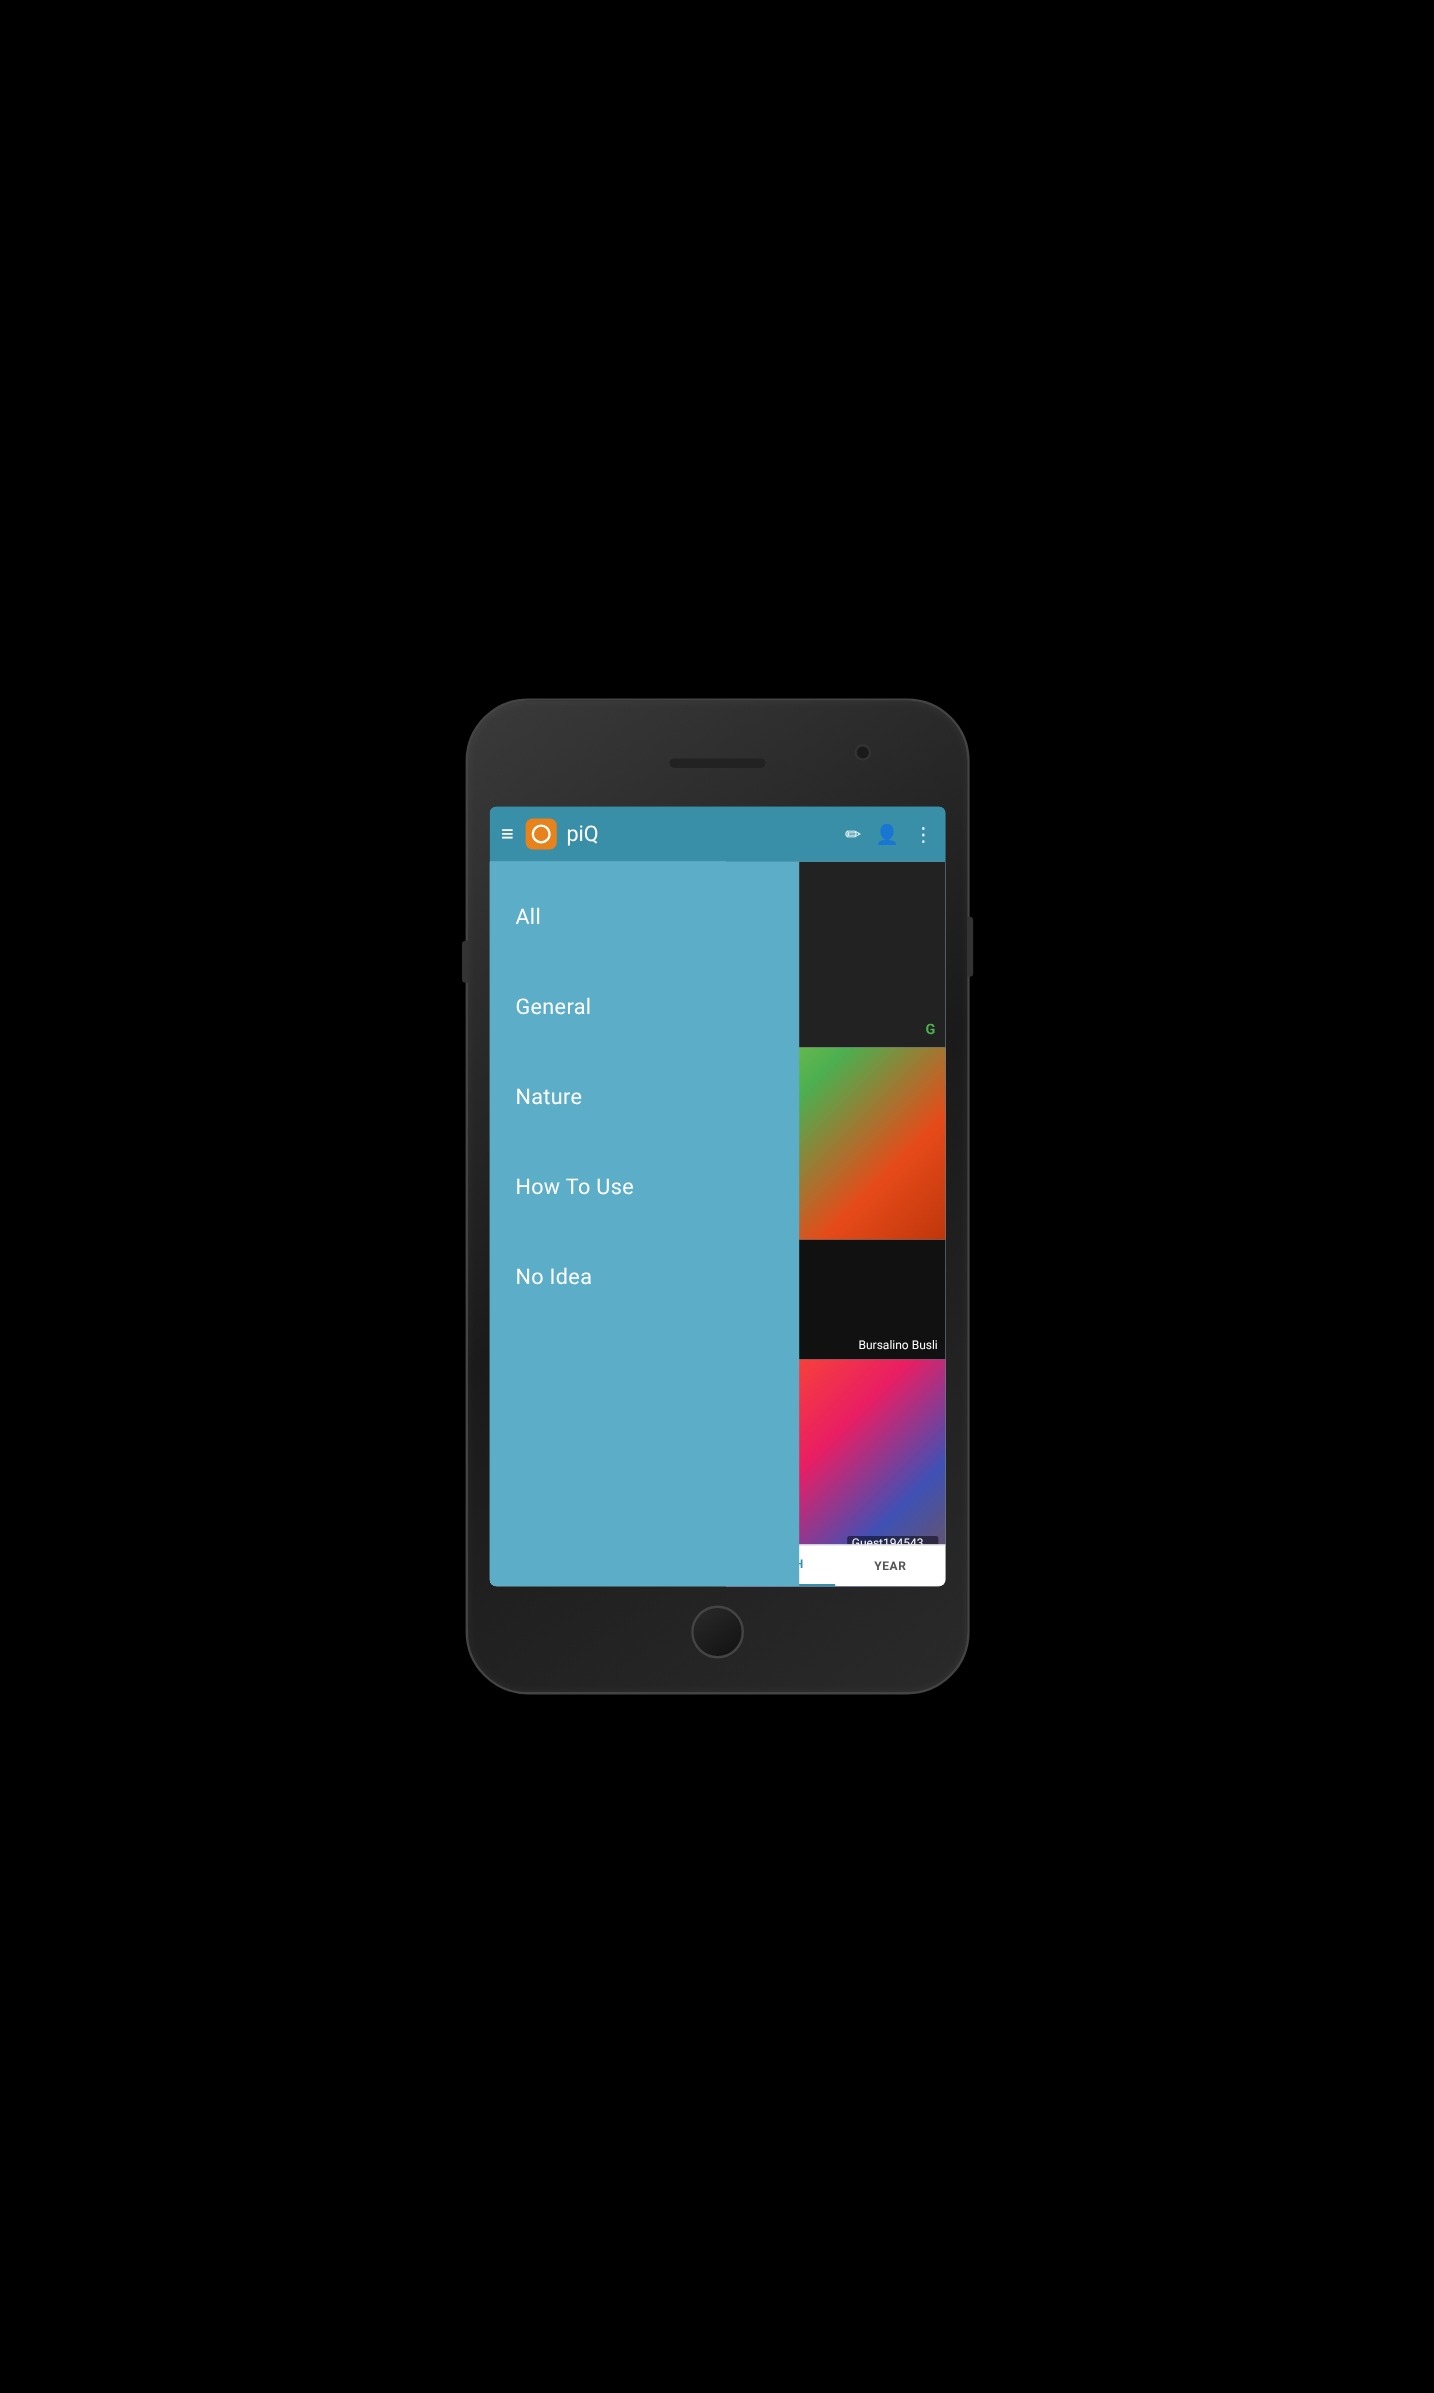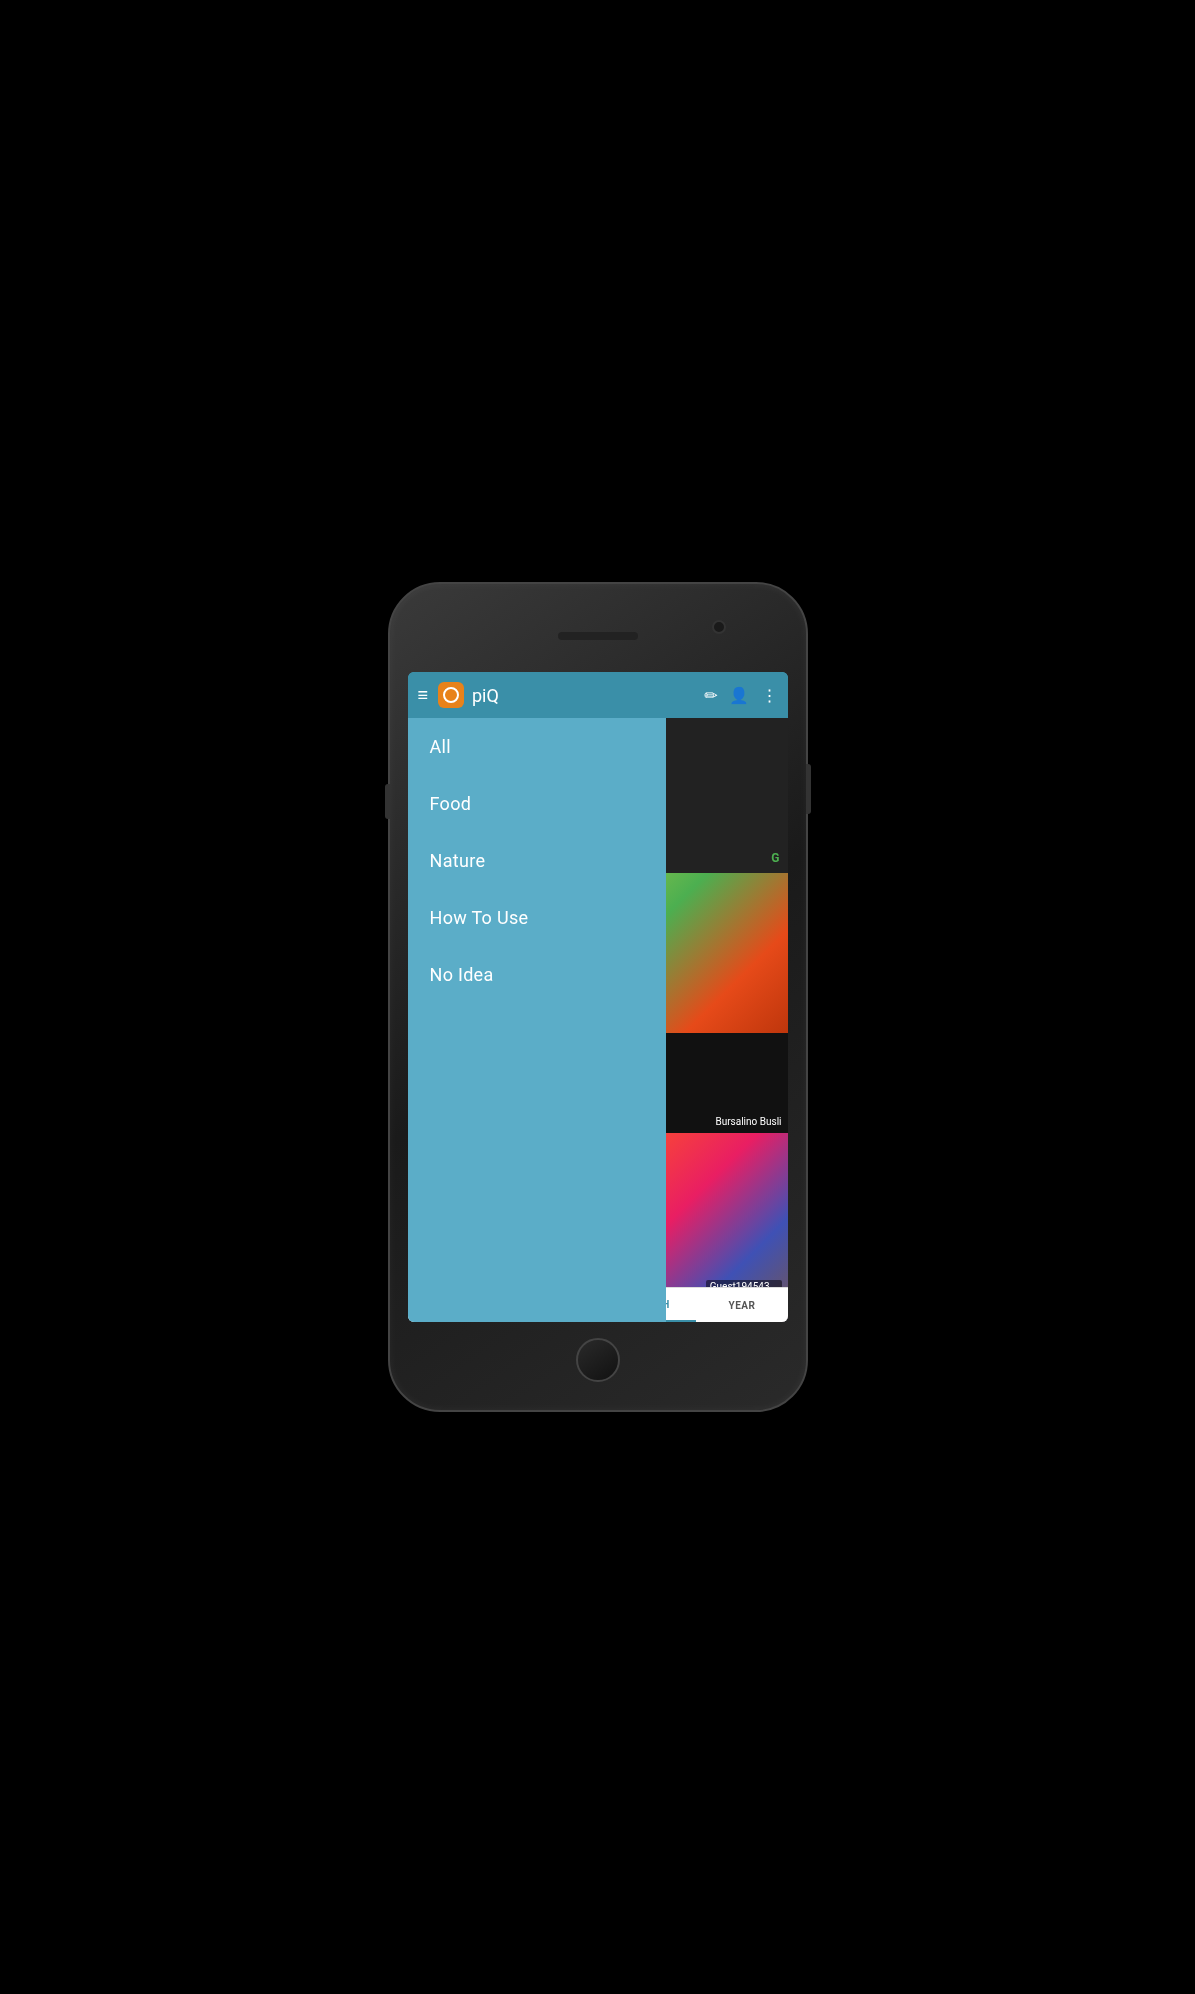--- a/index.html
+++ b/index.html
@@ -146,20 +146,21 @@
       z-index: 20;
     }
 
     .drawer-item {
       padding: 18px 22px;
       color: #fff;
       font-size: 18px;
       font-weight: 400;
       cursor: pointer;
       letter-spacing: 0.3px;
+      margin-top: 18px;
     }
 
     
     .main-content {
       position: absolute;
       top: 46px;
       left: 0;
       right: 0;
       bottom: 0;
       background: #e8e8e8;
@@ -333,21 +334,21 @@
         </div>
 
         <div class="bottom-tabs">
           <div class="bottom-tab active">MONTH</div>
           <div class="bottom-tab">YEAR</div>
         </div>
       </div>
 
       <div class="drawer">
         <div class="drawer-item">All</div>
-        <div class="drawer-item">Food</div>
+        <div class="drawer-item">General</div>
         <div class="drawer-item">Nature</div>
         <div class="drawer-item">How To Use</div>
         <div class="drawer-item">No Idea</div>
       </div>
 
     </div>
   </div>
 
   <div class="home-btn"></div>
 </div>

